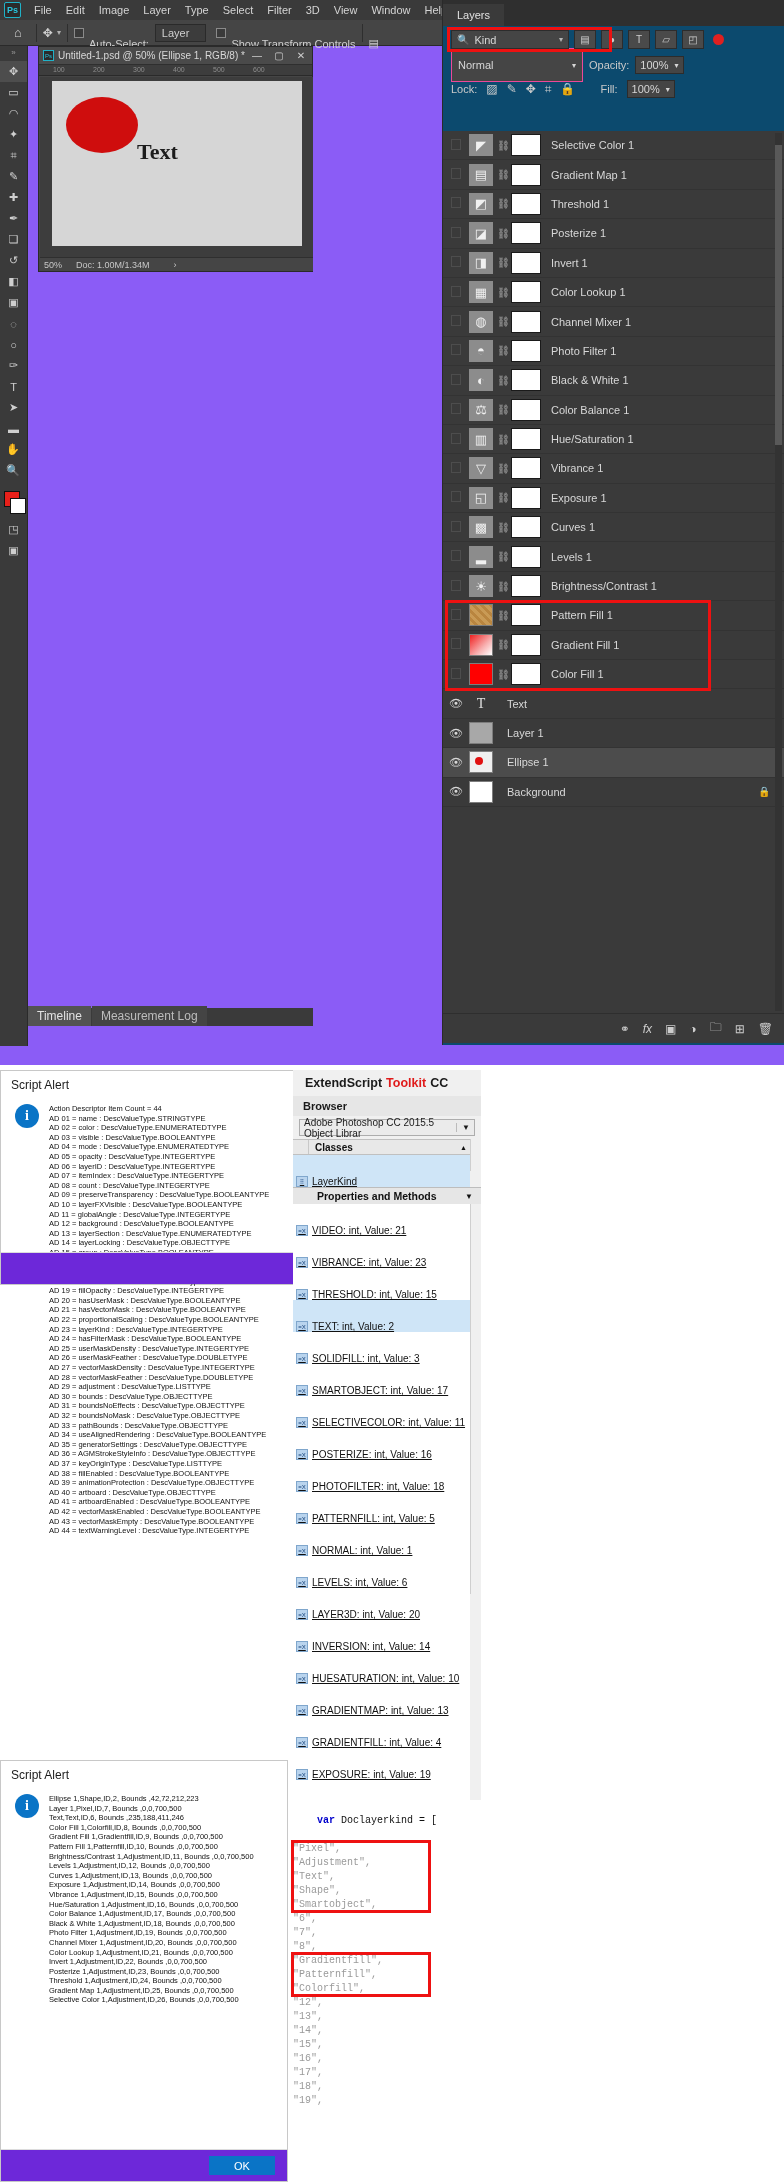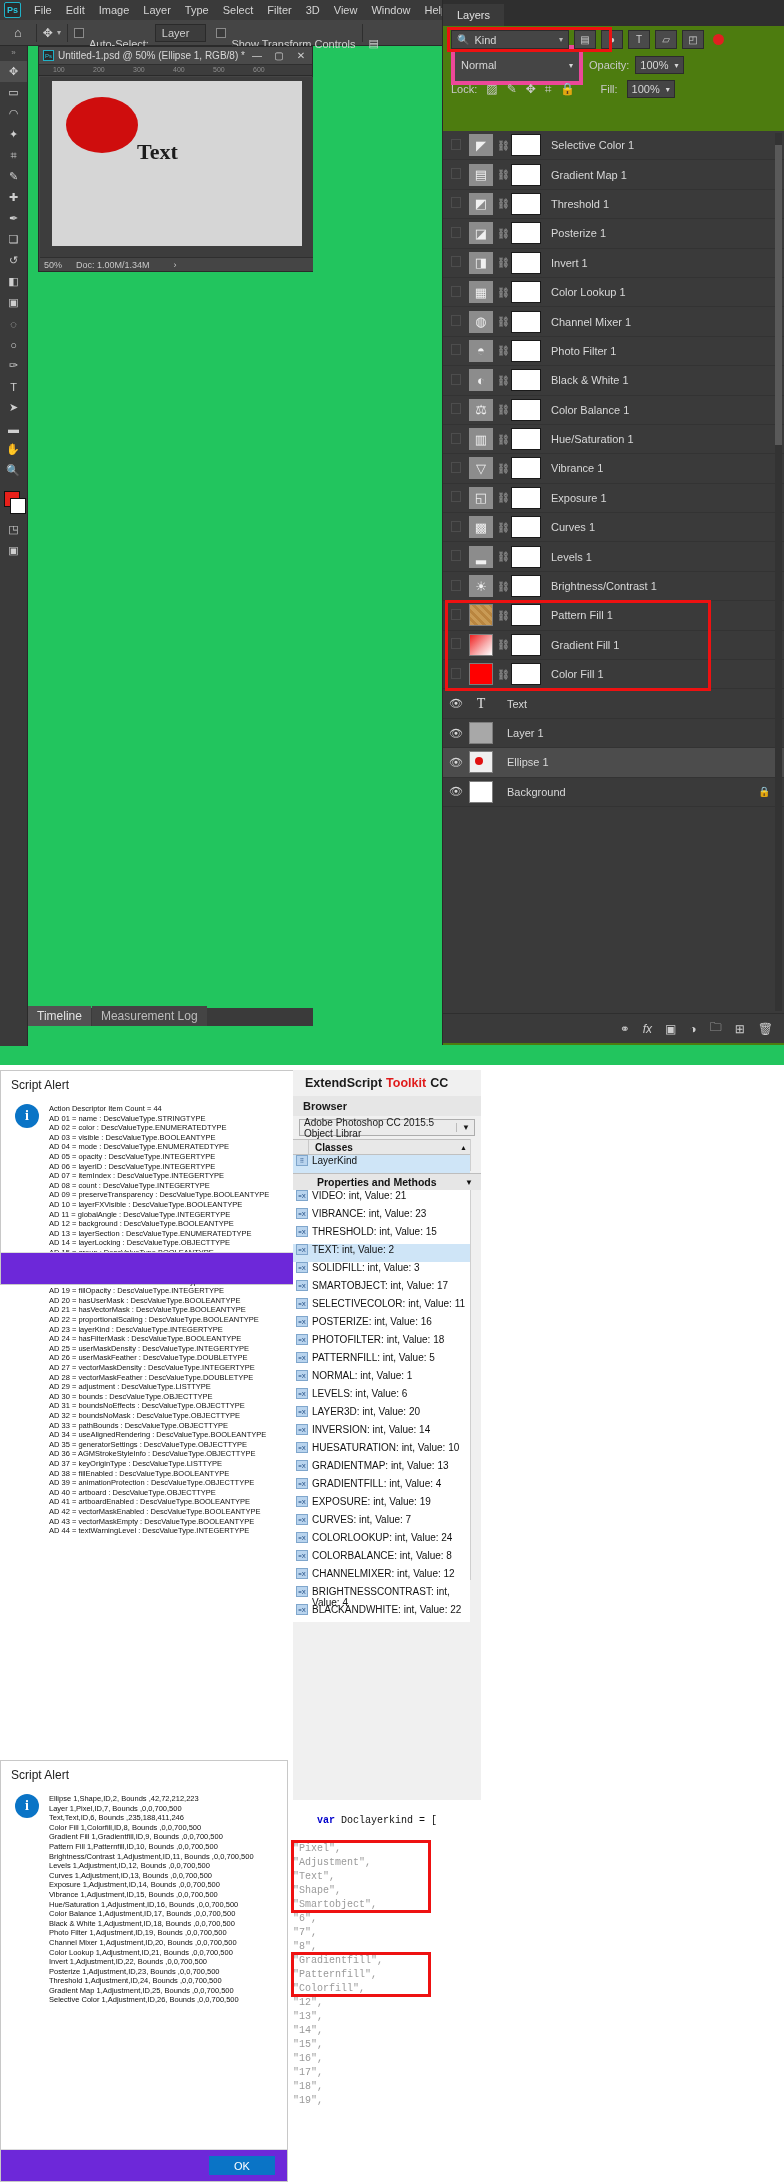--- a/index.html
+++ b/index.html
@@ -5,21 +5,21 @@
   * { box-sizing: border-box; margin:0; padding:0; }
   body {
     width: 784px; height: 2182px;
     background: #ffffff;
     font-family: "Liberation Sans", sans-serif;
     font-size: 11px;
     overflow: hidden;
     position: relative;
   }
   
-  #ps-window { position:absolute; left:0; top:0; width:784px; height:1065px; background:#22c55e; }
+  #ps-window { position:absolute; left:0; top:0; width:784px; height:1065px; background:#8b5cf6; }
 
   
   .menubar { height:20px; background:#3a3a3a; display:flex; align-items:center; padding-left:4px; }
   .ps-logo { width:17px; height:16px; background:#2b2b2b; border:1px solid #20b2c8; border-radius:2px;
              color:#28c3dc; font-size:9px; font-weight:bold; display:flex; align-items:center; justify-content:center; margin-right:6px;}
   .menubar .mi { color:#d4d4d4; font-size:11px; padding:2px 7px; white-space:nowrap;}
 
   
   .optionsbar { height:26px; background:#454545; display:flex; align-items:center; padding-left:6px; border-bottom:1px solid #2a2a2a;}
   .optionsbar .home { color:#d0d0d0; font-size:13px; padding:0 8px;}
@@ -55,34 +55,34 @@
   .ptext { position:absolute; left:85px; top:58px; font-size:22px; font-weight:bold; color:#1c1c1c; font-family:"Liberation Serif", serif;}
   .docstatus { position:absolute; left:1px; top:210px; width:273px; height:14px; background:#454545; display:flex; align-items:center;
                color:#c8c8c8; font-size:9px; padding-left:4px; border-top:1px solid #2f2f2f;}
 
   
   .tl-tabs { position:absolute; left:28px; top:1008px; width:285px; height:18px; background:#3a3a3a; display:flex; align-items:flex-end;}
   .tl-tab { font-size:12px; color:#bdbdbd; padding:3px 9px; background:#444; margin-right:1px;}
   .tl-tab.sel { background:#535353; color:#e2e2e2;}
 
   
-  #layers { position:absolute; left:442px; top:0; width:342px; height:1045px; background:#4d7c0f; border-left:1px solid #2a2a2a;}
+  #layers { position:absolute; left:442px; top:0; width:342px; height:1045px; background:#0c4a6e; border-left:1px solid #2a2a2a;}
   .lp-tabrow { height:26px; background:#2f2f2f; display:flex; align-items:flex-end;}
   .lp-tab { background:#3a3a3a; color:#e0e0e0; font-size:11px; padding:5px 14px;}
   .lp-filter { height:27px; display:flex; align-items:center; padding:0 8px; gap:5px; position:relative;}
   .kind-sel { flex:0 0 118px; height:19px; background:#454545; border:1px solid #2c2c2c; display:flex; align-items:center;
               padding:0 5px; color:#d6d6d6; font-size:11px;}
   .kind-sel .mag { margin-right:5px; font-size:10px;}
   .kind-sel .dn { margin-left:auto; font-size:8px; color:#b5b5b5;}
   .fbtn { width:22px; height:19px; background:#4a4a4a; border:1px solid #2c2c2c; display:flex;align-items:center;justify-content:center;
           color:#cfcfcf; font-size:10px;}
   .redbox { position:absolute; border:3px solid #ee1111; pointer-events:none; }
   .toggle-dot { width:11px;height:11px;border-radius:50%;background:#e02020; margin-left:4px;}
   .lp-blend { height:24px; display:flex; align-items:center; padding:0 8px; gap:6px;}
-  .blend-sel { flex:0 0 132px; height:19px; background:#454545; border:4px solid #ec4899; color:#d6d6d6; font-size:11px;
+  .blend-sel { flex:0 0 132px; height:19px; background:#454545; border:1px solid #ec4899; color:#d6d6d6; font-size:11px;
                display:flex; align-items:center; padding:16px 6px;}
   .blend-sel .dn { margin-left:auto; font-size:8px;}
   .lbl { color:#c9c9c9; font-size:11px;}
   .num-sel { height:18px; background:#454545; border:1px solid #2c2c2c; color:#d6d6d6; font-size:11px; display:flex;
              align-items:center; padding:0 4px; min-width:44px;}
   .num-sel .dn { margin-left:6px; font-size:8px;}
   .lp-lock { height:24px; display:flex; align-items:center; padding:0 8px; gap:9px;}
   .lp-lock .ico { color:#cdcdcd; font-size:12px;}
 
   .layerlist { position:absolute; left:0; top:131px; width:342px; height:882px; background:#3a3a3a; overflow:hidden;}
@@ -120,21 +120,21 @@
   .est-title .red { color:#e01b1b; margin:0 4px;}
   .est-browser { background:#e6e6e6; padding:4px 0 4px 10px; font-size:11px; font-weight:bold; color:#1a1a1a;}
   .est-combo { margin:3px 6px; height:17px; background:#ebebeb; border:1px solid #adadad; display:flex; align-items:center;
                padding:0 4px; font-size:10px; color:#1a1a1a;}
   .est-combo .ar { margin-left:auto; border-left:1px solid #bbb; padding-left:5px; font-size:8px;}
   .tbl-head { display:flex; align-items:center; background:#e8e8e8; border-top:1px solid #c0c0c0; border-bottom:1px solid #c0c0c0;
               height:16px; font-size:10px; font-weight:bold; color:#111; padding-left:2px;}
   .tbl-head .gcell { width:14px; border-right:1px solid #c8c8c8; height:100%;}
   .tbl-head .t { padding-left:6px;}
   .tbl-head .sortar { margin-left:auto; font-size:7px; padding-right:3px;}
-  .est-row { display:flex; align-items:flex-start; height:18px; font-size:10px; color:#111; background:#fff; }
+  .est-row { display:flex; align-items:flex-end; height:32px; font-size:10px; color:#111; background:#fff;text-decoration:underline; }
   .est-row.hl { background:#cfe5f7;}
   .est-row .bullet { width:12px; height:11px; margin:0 4px 0 3px; background:#b9d4ee; border:1px solid #7fa6cc;
                      color:#13407a; font-size:6px; display:flex;align-items:center;justify-content:center; flex:none;}
   .est-scroll { width:11px; background:#f0f0f0; border-left:1px solid #cfcfcf;}
   .est-section { background:#e6e6e6; border-top:1px solid #bdbdbd; height:17px; display:flex; align-items:center;
                  font-size:10.5px; font-weight:bold; color:#111; padding-left:24px;}
   .est-section .dn { margin-left:auto; padding-right:8px; font-size:8px;}
   #alert3 { position:absolute; left:0; top:1760px; width:288px; height:422px; background:#fff; border:1px solid #c8c8c8;}
   #code { position:absolute; left:293px; top:1800px; width:280px; height:382px; background:#fff;}
   .codeline { font-family:"Liberation Mono", monospace; font-size:10px; color:#9a9a9a; line-height:14px; white-space:pre;}

